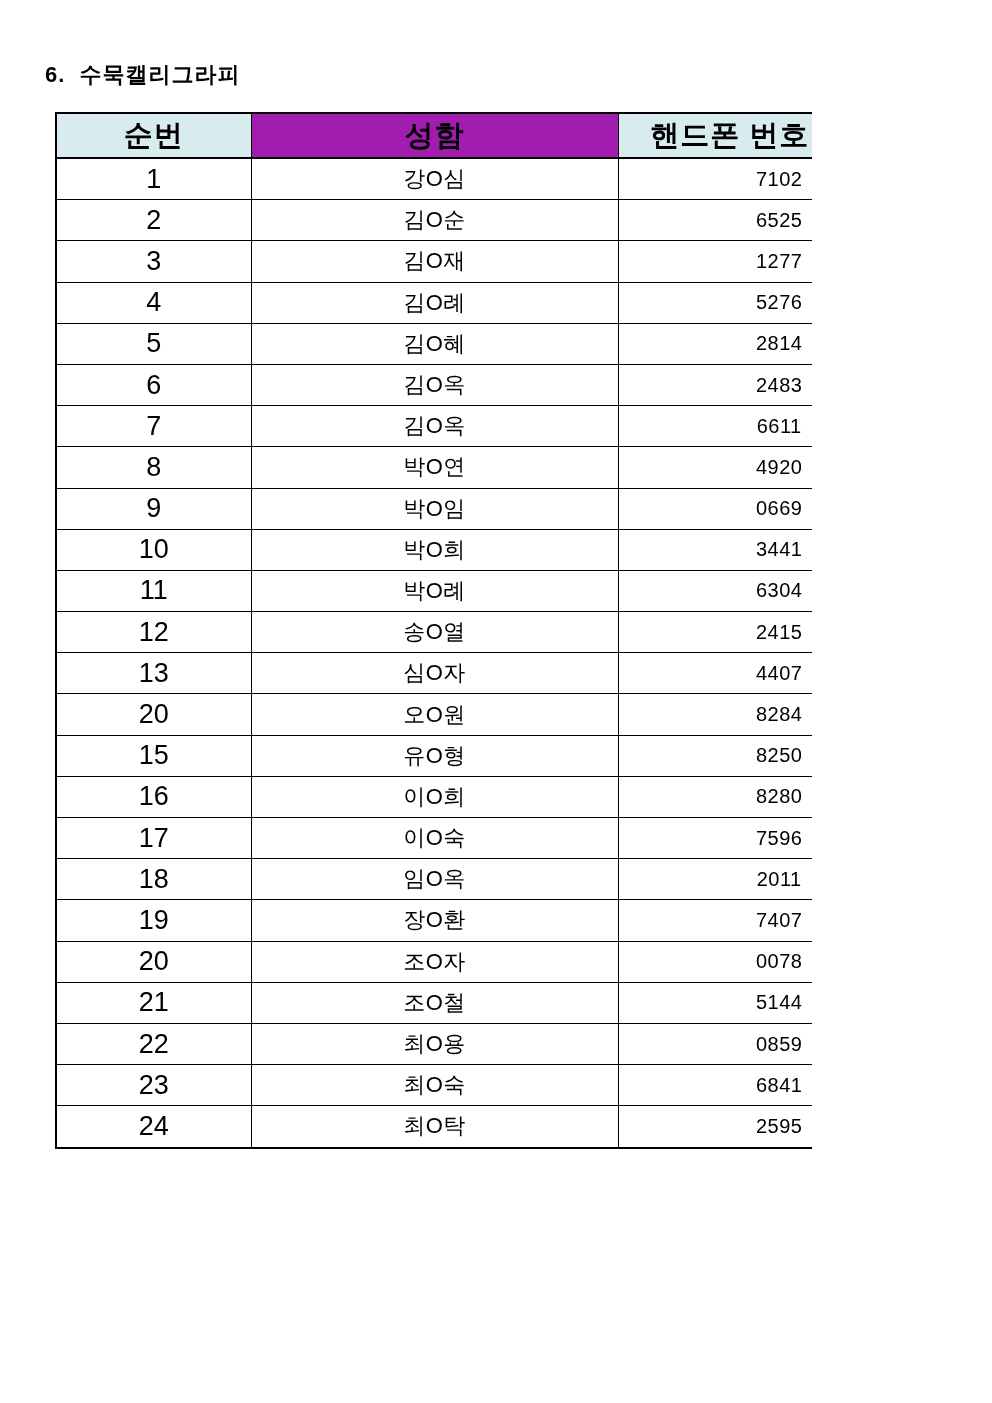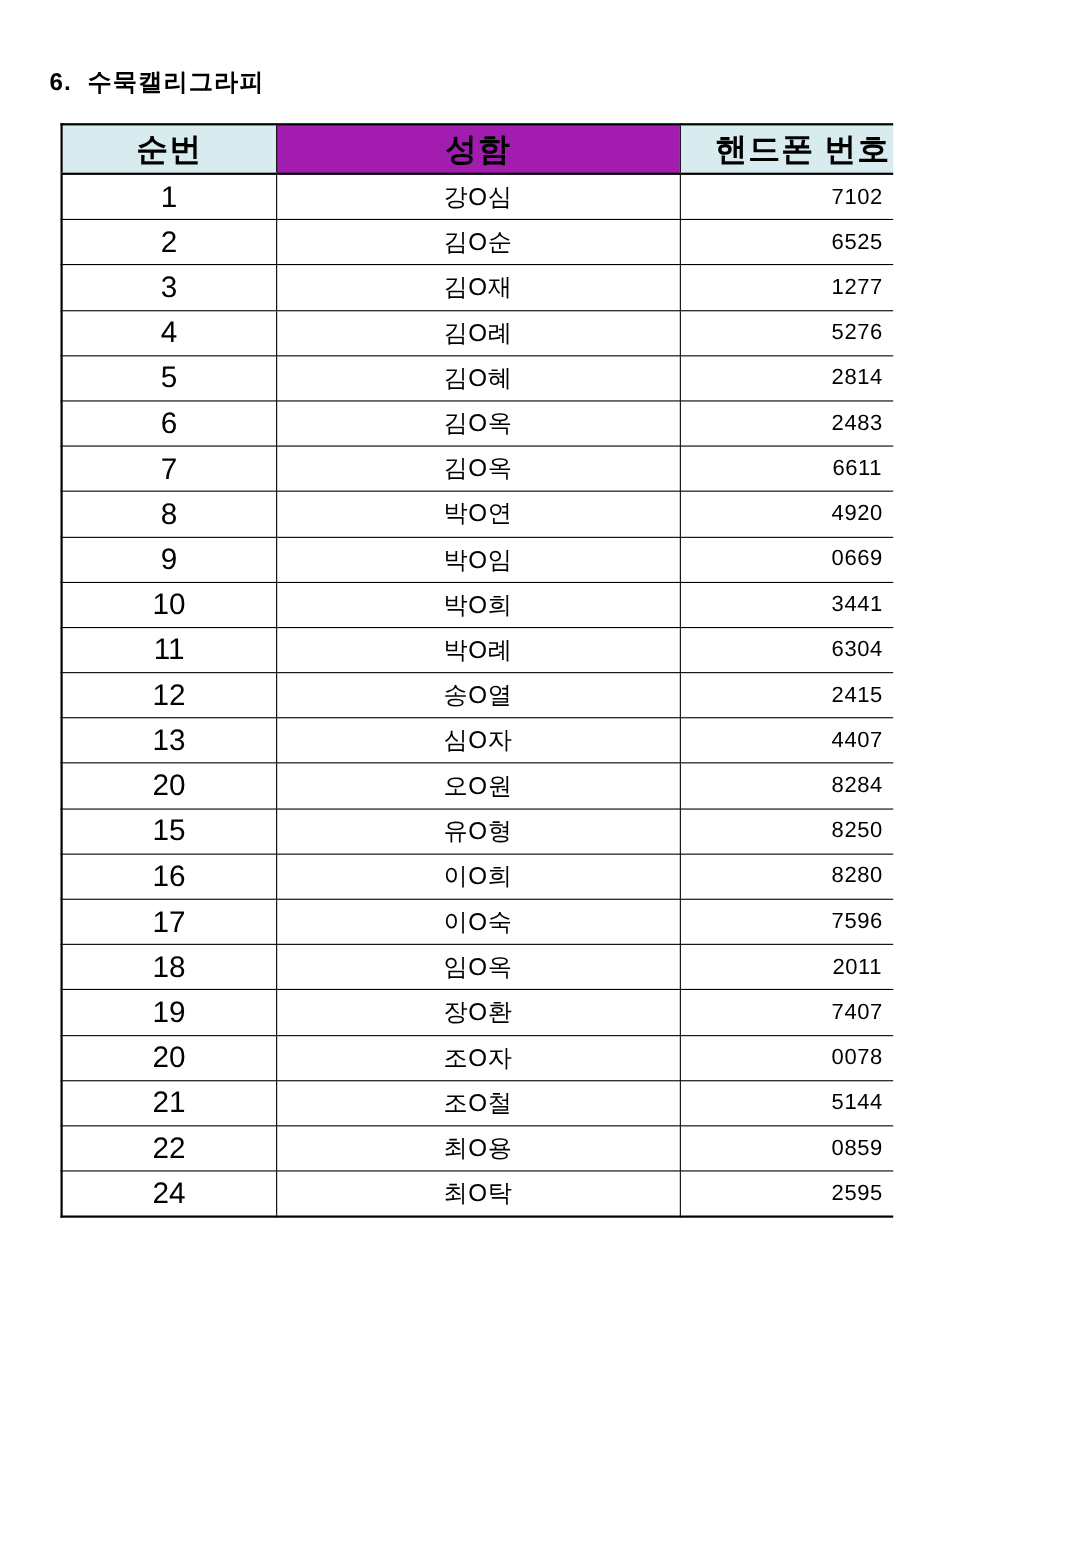--- a/index.html
+++ b/index.html
@@ -183,20 +183,25 @@
           <td class="c0">21</td>
           <td class="c1">조O철</td>
           <td class="c2">5144</td>
         </tr>
         <tr>
           <td class="c0">22</td>
           <td class="c1">최O용</td>
           <td class="c2">0859</td>
         </tr>
         <tr>
+          <td class="c0">23</td>
+          <td class="c1">최O숙</td>
+          <td class="c2">6841</td>
+        </tr>
+        <tr>
           <td class="c0">24</td>
           <td class="c1">최O탁</td>
           <td class="c2">2595</td>
         </tr>
       </tbody>
   </table>
 
 </div>
 
 </body></html>

